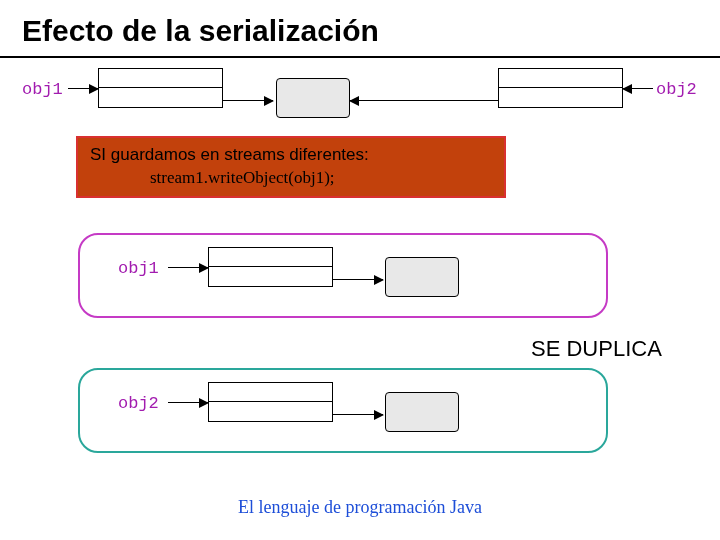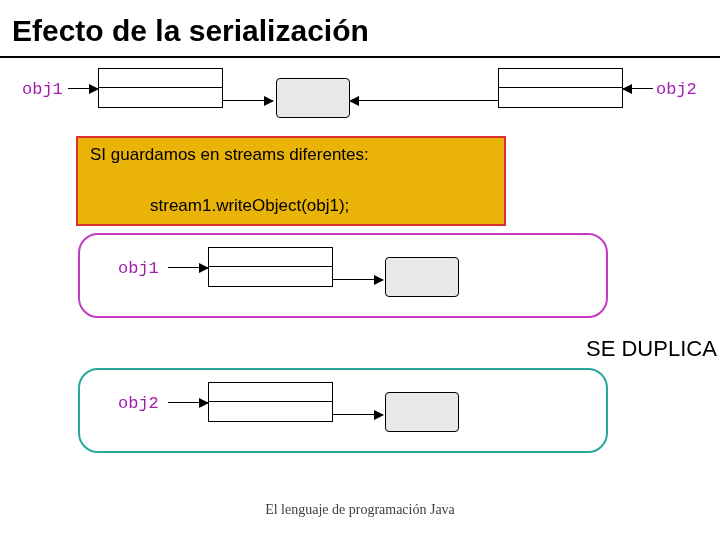--- a/index.html
+++ b/index.html
@@ -9,21 +9,21 @@
     height: 540px;
     font-family: Georgia, 'Times New Roman', serif;
     background: #fff;
     position: relative;
     overflow: hidden;
   }
   .title {
     font-family: 'Comic Sans MS', cursive, sans-serif;
     font-size: 30px;
     font-weight: bold;
-    padding: 14px 0 8px 12px;
+    padding: 14px 0 8px 22px;
     border-bottom: 2px solid #000;
     color: #000;
   }
   .canvas {
     position: relative;
     width: 100%;
     height: 470px;
   }
   
   .lbl {
@@ -66,27 +66,27 @@
     border-left: 10px solid #000;
   }
   .arrow.left::after {
     left: -1px; top: -5px;
     border-right: 10px solid #000;
   }
   
   .codebox {
     position: absolute;
     border: 2px solid #d93030;
-    background: #eab308;
+    background: #c2410c;
     padding: 6px 12px;
     font-size: 17px;
     line-height: 1.35;
   }
   .codebox .plain { font-family: Arial, sans-serif; }
-  .codebox .mono { font-family: Liberation Sans, sans-serif; padding-left: 60px; display: block; margin-top: 28px; }
+  .codebox .mono { font-family: Liberation Serif, serif; padding-left: 60px; display: block; }
   
   .bubble {
     position: absolute;
     border: 2px solid;
     border-radius: 20px;
     background: #fff;
   }
   .bubble.magenta { border-color: #c53ac5; }
   .bubble.teal { border-color: #2aa79b; }
   .dup {
@@ -94,22 +94,22 @@
     font-family: Arial, sans-serif;
     font-size: 22px;
     color: #000;
   }
   .footer {
     position: absolute;
     bottom: 10px;
     width: 100%;
     text-align: center;
     font-family: 'Times New Roman', serif;
-    font-size: 14px;
-    color: #404040;
+    font-size: 18px;
+    color: #1d4ed8;
   }
 </style>
 </head>
 <body>
 
 <div class="title">Efecto de la serialización</div>
 
 <div class="canvas">
 
   <span class="lbl" style="left:22px; top:22px;">obj1</span>
@@ -139,21 +139,21 @@
     <span class="lbl" style="left:38px; top:24px;">obj1</span>
     <div class="arrow right" style="left:88px; top:32px; width:40px;"></div>
     <div class="uml" style="left:128px; top:12px; width:125px; height:40px;">
       <div class="top"></div>
         <div class="bot"></div>
     </div>
     <div class="arrow right" style="left:253px; top:44px; width:50px;"></div>
     <div class="smallbox" style="left:305px; top:22px; width:74px; height:40px;"></div>
   </div>
 
-  <span class="dup" style="left:586px; top:278px;">SE DUPLICA</span>
+  <span class="dup" style="left:531px; top:278px;">SE DUPLICA</span>
 
   <div class="bubble teal" style="left:78px; top:310px; width:530px; height:85px;">
     <span class="lbl" style="left:38px; top:24px;">obj2</span>
     <div class="arrow right" style="left:88px; top:32px; width:40px;"></div>
     <div class="uml" style="left:128px; top:12px; width:125px; height:40px;">
       <div class="top"></div>
         <div class="bot"></div>
     </div>
     <div class="arrow right" style="left:253px; top:44px; width:50px;"></div>
     <div class="smallbox" style="left:305px; top:22px; width:74px; height:40px;"></div>

